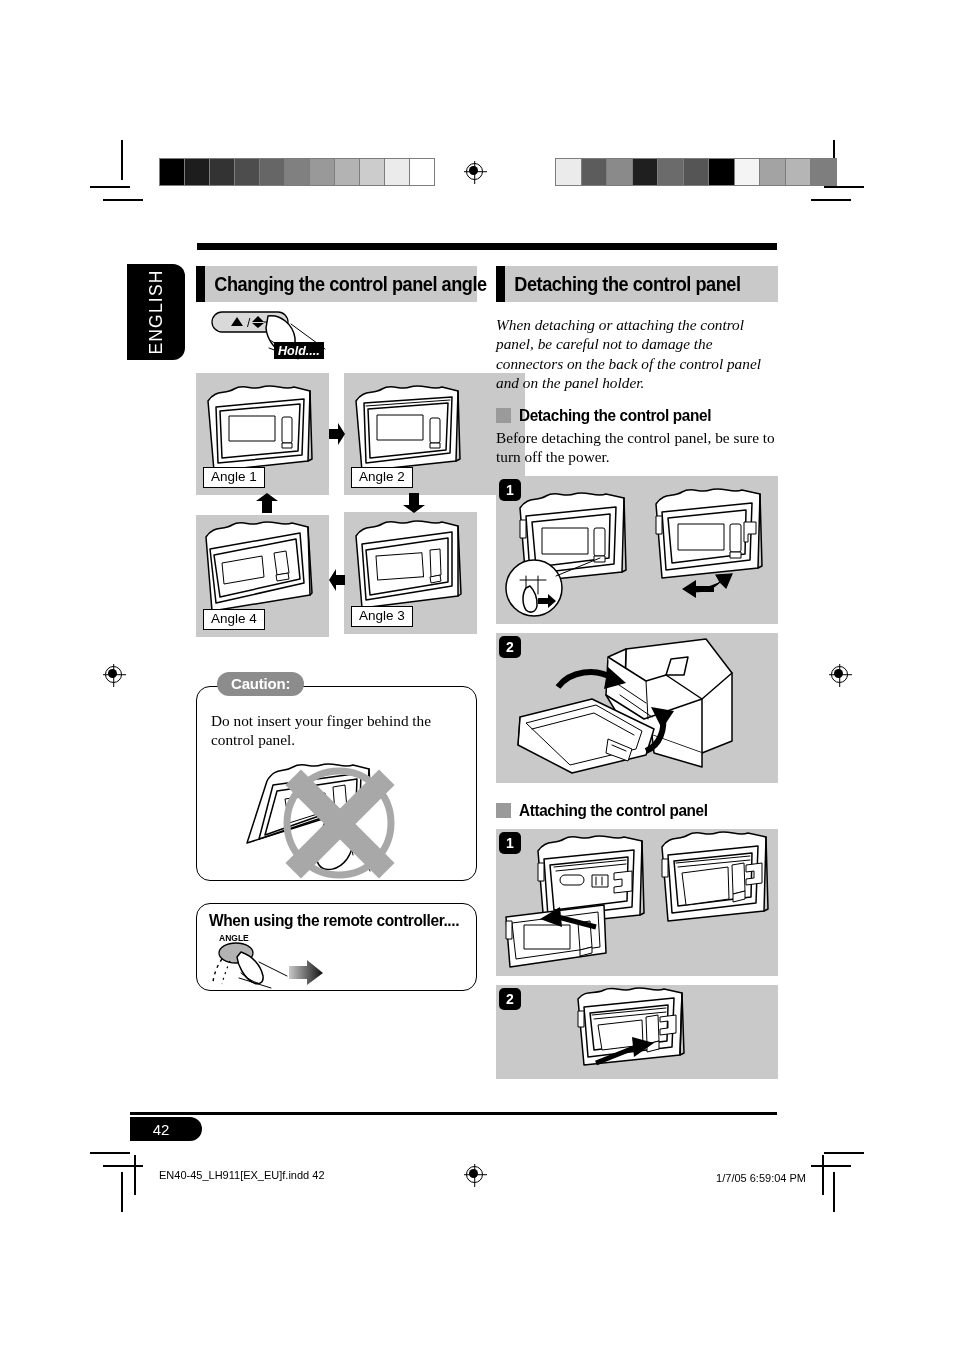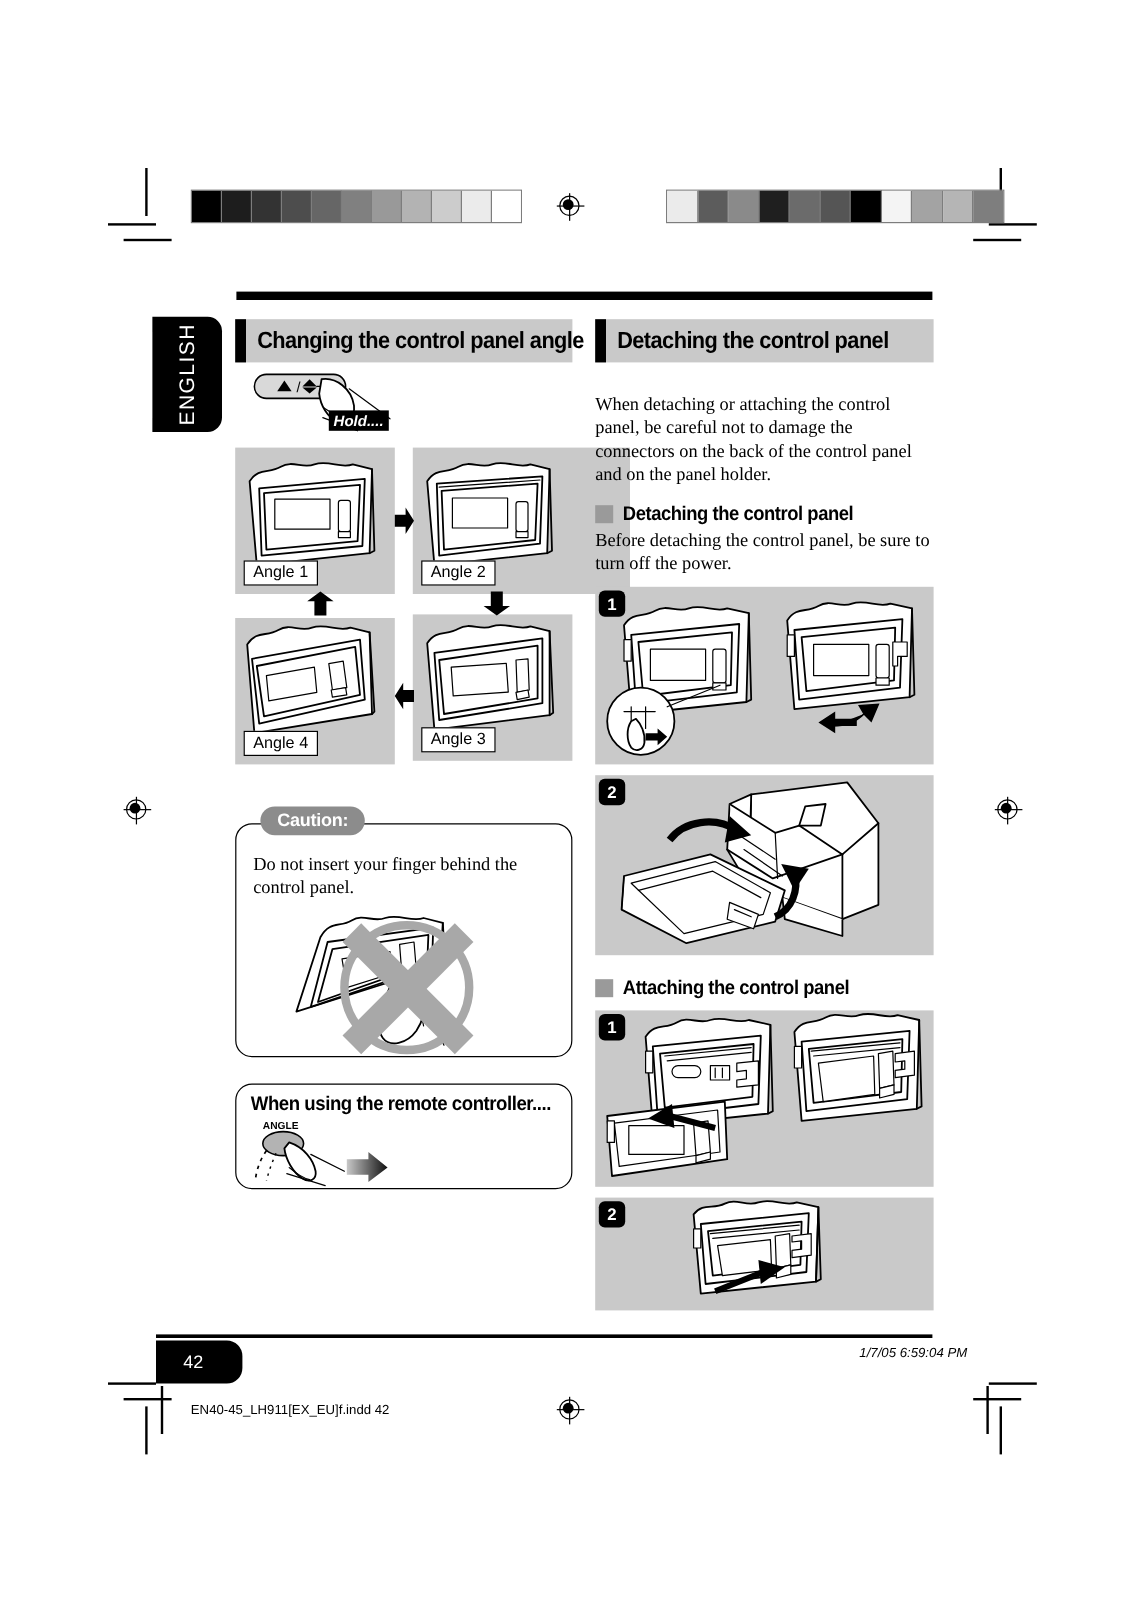--- a/index.html
+++ b/index.html
@@ -81,27 +81,27 @@
       font-size:15.3px;line-height:1.26;}
 
   
   .step{position:relative;background:#c9c9c9;margin-top:9px;}
   .step .num{position:absolute;left:3px;top:3px;width:22px;height:22px;background:#000;
       border-radius:5px;color:#fff;font-family:"Liberation Sans",sans-serif;
       font-weight:bold;font-size:14px;display:flex;align-items:center;justify-content:center;}
   .step svg{position:absolute;left:0;top:0;}
 
   
-  .pagenum{position:absolute;left:130px;top:1117px;width:72px;height:36px;background:#000;
+  .pagenum{position:absolute;left:130px;top:1117px;width:72px;height:24px;background:#000;
       border-radius:0 13px 13px 0;color:#fff;font-family:"Liberation Sans",sans-serif;
       font-size:15px;display:flex;align-items:center;justify-content:center;
       padding-right:10px;box-sizing:border-box;}
   .foot-text{position:absolute;font-family:"Liberation Sans",sans-serif;font-size:11px;}
   .foot-left{left:159px;top:1169px;}
-  .foot-right{right:148px;top:1122px;font-style:italic;}
+  .foot-right{right:148px;top:1172px;}
 
   svg{overflow:visible;}
   .ln{fill:none;stroke:#000;stroke-width:1.5;stroke-linejoin:round;stroke-linecap:round;}
   .ln-t{fill:none;stroke:#000;stroke-width:1;stroke-linejoin:round;stroke-linecap:round;}
   .wf{fill:#fff;stroke:#000;stroke-width:1.5;stroke-linejoin:round;}
   .wf-t{fill:#fff;stroke:#000;stroke-width:1;stroke-linejoin:round;}
   .gf{fill:#d9d9d9;stroke:#000;stroke-width:1.3;stroke-linejoin:round;}
   .blk{fill:#000;}
 </style>
 </head>
@@ -307,21 +307,21 @@
       </svg>
     </div>
   </div>
 
   <div class="col-right">
 
     <div class="sec-head">
       <h2>Detaching the control panel</h2>
     </div>
 
-    <p class="body" style="margin-top:26px;">When detaching or attaching the control panel, be careful not to damage the connectors on the back of the control panel and on the panel holder.</p>
+    <p class="body" style="margin-top:13px;font-style:italic;">When detaching or attaching the control panel, be careful not to damage the connectors on the back of the control panel and on the panel holder.</p>
 
     <div class="sub-head">
       <span class="sq"></span>
       <h3>Detaching the control panel</h3>
     </div>
     <p class="body">Before detaching the control panel, be sure to turn off the power.</p>
 
     <div class="step" style="height:148px;">
       <div class="num">1</div>
       <svg width="282" height="148" viewBox="0 0 282 148">

